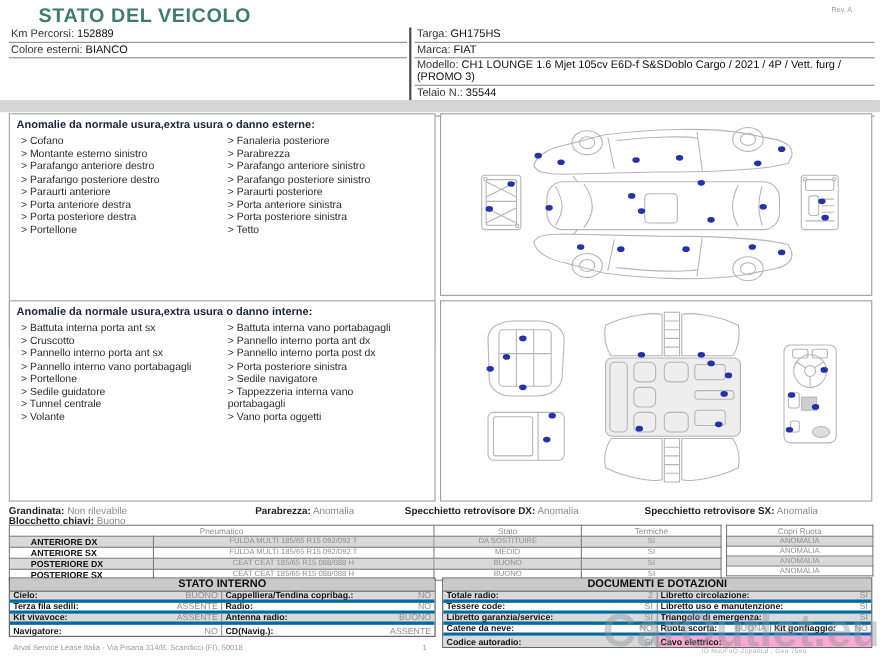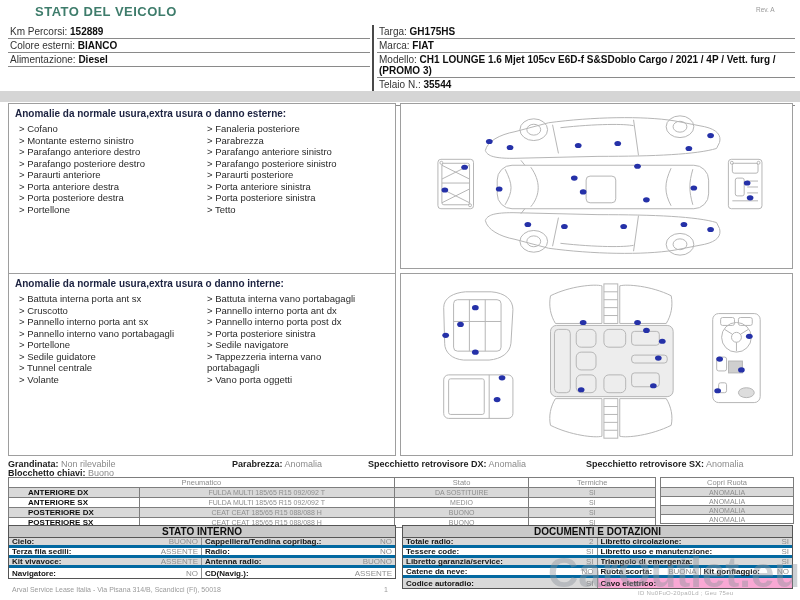--- a/index.html
+++ b/index.html
@@ -1,27 +1,27 @@
 <!DOCTYPE html>
 <html><head>
 <meta charset="utf-8">
 <style>
   *{margin:0;padding:0;box-sizing:border-box}
   html,body{background:#fff}
   body{font-family:"Liberation Sans",sans-serif;color:#111}
   #page{position:relative;width:800px;height:600px;background:#fff;overflow:hidden}
 
-  .page-title{position:absolute;left:35px;top:4px;font-size:13px;font-weight:bold;color:#3e7c6b;letter-spacing:.5px}
+  .page-title{position:absolute;left:35px;top:4px;font-size:18px;font-weight:bold;color:#3e7c6b;letter-spacing:.5px}
   .rev{position:absolute;left:756px;top:6px;font-size:6.5px;color:#999}
 
   .info-left{position:absolute;left:8px;top:25px;width:362px}
   .info-right{position:absolute;left:377px;top:25px;width:418px}
   .info-row{border-bottom:1px solid #8a8a8a;padding:1px 2px;font-size:10px;line-height:11px;min-height:13px}
   .info-row .ilbl{color:#333}
-  .info-row .ival{font-weight:bold;color:#0d0d0d}
+  .info-row .ival{font-weight:normal;color:#0d0d0d}
   .vline{position:absolute;left:372px;top:25px;width:2px;height:70px;background:#4a4a4a}
 
   .grayband{position:absolute;left:0;top:91px;width:800px;height:11px;background:#d5d5d5}
 
   .panel{position:absolute;border:1px solid #9e9e9e;background:#fff}
   #ext-anom{left:8px;top:103px;width:388px;height:212px}
   #ext-diag{left:400px;top:103px;width:393px;height:166px}
   #int-anom{left:8px;top:273px;width:388px;height:183px}
   #int-diag{left:400px;top:273px;width:393px;height:183px}
   .panel-title{padding:4px 6px 2px;font-size:10px;font-weight:bold;color:#1c2240}
@@ -65,21 +65,20 @@
 <body>
 
 <div id="page">
 
   <div class="page-title">STATO DEL VEICOLO</div>
   <div class="rev">Rev. A</div>
 
   <div class="info-left">
     <div class="info-row"><span class="ilbl">Km Percorsi:</span> <span class="ival">152889</span></div>
     <div class="info-row"><span class="ilbl">Colore esterni:</span> <span class="ival">BIANCO</span></div>
-    <div class="info-row"><span class="ilbl">Alimentazione:</span> <span class="ival">Diesel</span></div>
   </div>
 
   <div class="vline"></div>
 
   <div class="info-right">
     <div class="info-row"><span class="ilbl">Targa:</span> <span class="ival">GH175HS</span></div>
     <div class="info-row"><span class="ilbl">Marca:</span> <span class="ival">FIAT</span></div>
     <div class="info-row"><span class="ilbl">Modello:</span> <span class="ival">CH1 LOUNGE 1.6 Mjet 105cv E6D-f S&amp;SDoblo Cargo / 2021 / 4P / Vett. furg / (PROMO 3)</span></div>
     <div class="info-row"><span class="ilbl">Telaio N.:</span> <span class="ival">35544</span></div>
     <div class="info-row"><span class="ilbl">1a imm.:</span> <span class="ival">29/10/2021</span></div>

